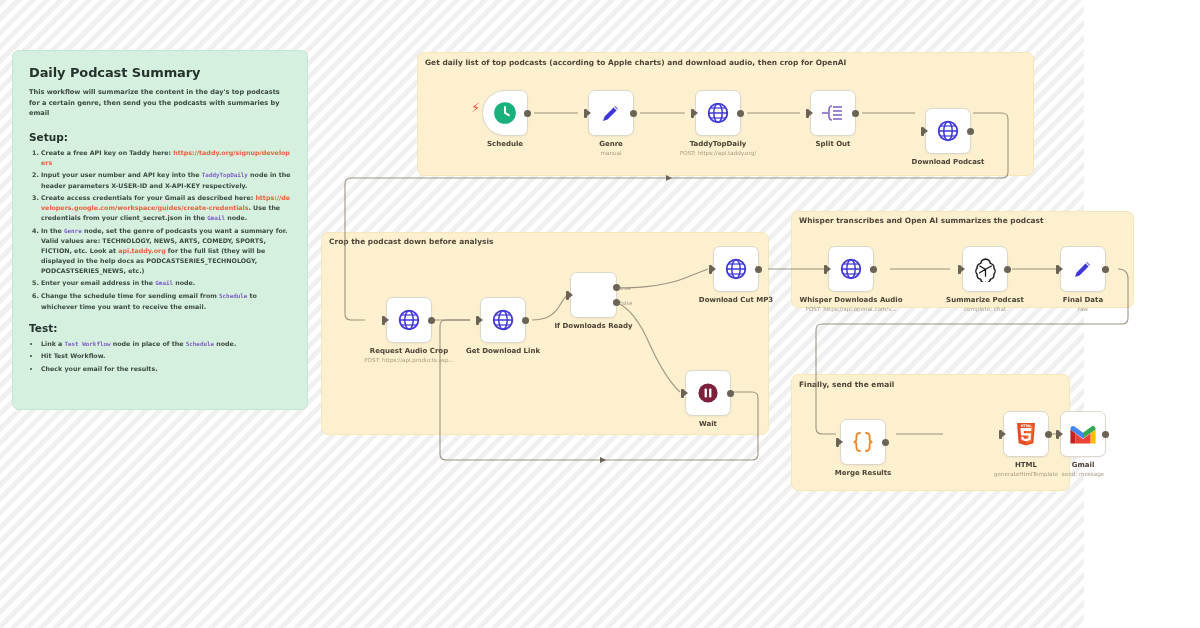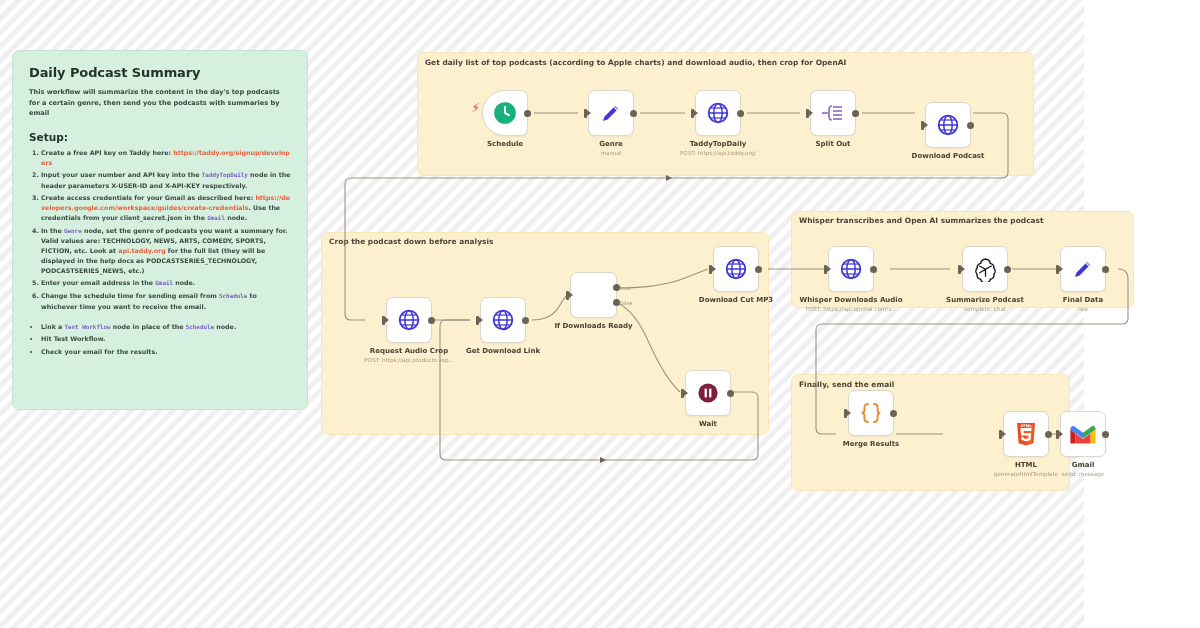--- a/index.html
+++ b/index.html
@@ -229,20 +229,21 @@
         <span>In the </span><span class="code">Genre</span><span> node, set the genre of podcasts you want a summary for. Valid values are: TECHNOLOGY, NEWS, ARTS, COMEDY, SPORTS, FICTION, etc. Look at </span><span class="lnk">api.taddy.org</span><span> for the full list (they will be displayed in the help docs as PODCASTSERIES_TECHNOLOGY, PODCASTSERIES_NEWS, etc.)</span>
       </li>
       <li>
         <span>Enter your email address in the </span><span class="code">Gmail</span><span> node.</span>
       </li>
       <li>
         <span>Change the schedule time for sending email from </span><span class="code">Schedule</span><span> to whichever time you want to receive the email.</span>
       </li>
     </ol>
 
+    <h2>Test:</h2>
     <ul>
       <li>
         <span>Link a </span><span class="code">Test Workflow</span><span> node in place of the </span><span class="code">Schedule</span><span> node.</span>
       </li>
       <li><span>Hit Test Workflow.</span></li>
       <li><span>Check your email for the results.</span></li>
     </ul>
   </div>
 
   <svg id="wires">
@@ -325,21 +326,21 @@
       <path d="M12 5 Q 9 5 9 9 L 9 15 Q 9 19 12 19" fill="none" stroke="#8b6fc9" stroke-width="1.7"></path>
       <line x1="13" y1="6" x2="22" y2="6" stroke="#8b6fc9" stroke-width="1.7"></line>
       <line x1="13" y1="10" x2="22" y2="10" stroke="#8b6fc9" stroke-width="1.7"></line>
       <line x1="13" y1="14" x2="22" y2="14" stroke="#8b6fc9" stroke-width="1.7"></line>
       <line x1="13" y1="18" x2="22" y2="18" stroke="#8b6fc9" stroke-width="1.7"></line>
     </svg>
     <div class="dot-out"></div>
     <div class="node-title">Split Out</div>
   </div>
 
-  <div class="node" style="left:925px; top:102px;">
+  <div class="node" style="left:925px; top:108px;">
     <div class="dot-in"></div>
     <svg width="24" height="24" viewBox="0 0 24 24">
       <circle cx="12" cy="12" r="9.3" fill="none" stroke="#3f37d6" stroke-width="1.8"></circle>
       <ellipse cx="12" cy="12" rx="4.2" ry="9.3" fill="none" stroke="#3f37d6" stroke-width="1.5"></ellipse>
       <line x1="2.7" y1="12" x2="21.3" y2="12" stroke="#3f37d6" stroke-width="1.5"></line>
       <line x1="4.2" y1="7" x2="19.8" y2="7" stroke="#3f37d6" stroke-width="1.2"></line>
       <line x1="4.2" y1="17" x2="19.8" y2="17" stroke="#3f37d6" stroke-width="1.2"></line>
     </svg>
     <div class="dot-out"></div>
     <div class="node-title">Download Podcast</div>
@@ -446,21 +447,21 @@
     <div class="dot-in"></div>
     <svg width="24" height="24" viewBox="0 0 24 24">
       <path d="M4 20 L5.6 15.4 L16 5 L19 8 L8.6 18.4 Z" fill="#3f37d6"></path>
       <path d="M15 6 L18 9" stroke="#ffffff" stroke-width="1.1"></path>
     </svg>
     <div class="dot-out"></div>
     <div class="node-title">Final Data</div>
     <div class="node-sub">raw</div>
   </div>
 
-  <div class="node" style="left:840px; top:390px;margin-left:8px;">
+  <div class="node" style="left:840px; top:419px;">
     <div class="dot-in"></div>
     <svg width="26" height="26" viewBox="0 0 26 26">
       <path d="M10 4 Q 6.4 4 6.4 8 L 6.4 10.6 Q 6.4 13 3.6 13 Q 6.4 13 6.4 15.4
                L 6.4 18 Q 6.4 22 10 22" fill="none" stroke="#e88c30" stroke-width="1.9" stroke-linecap="round"></path>
       <path d="M16 4 Q 19.6 4 19.6 8 L 19.6 10.6 Q 19.6 13 22.4 13 Q 19.6 13 19.6 15.4
                L 19.6 18 Q 19.6 22 16 22" fill="none" stroke="#e88c30" stroke-width="1.9" stroke-linecap="round"></path>
     </svg>
     <div class="dot-out"></div>
     <div class="node-title">Merge Results</div>
   </div>

